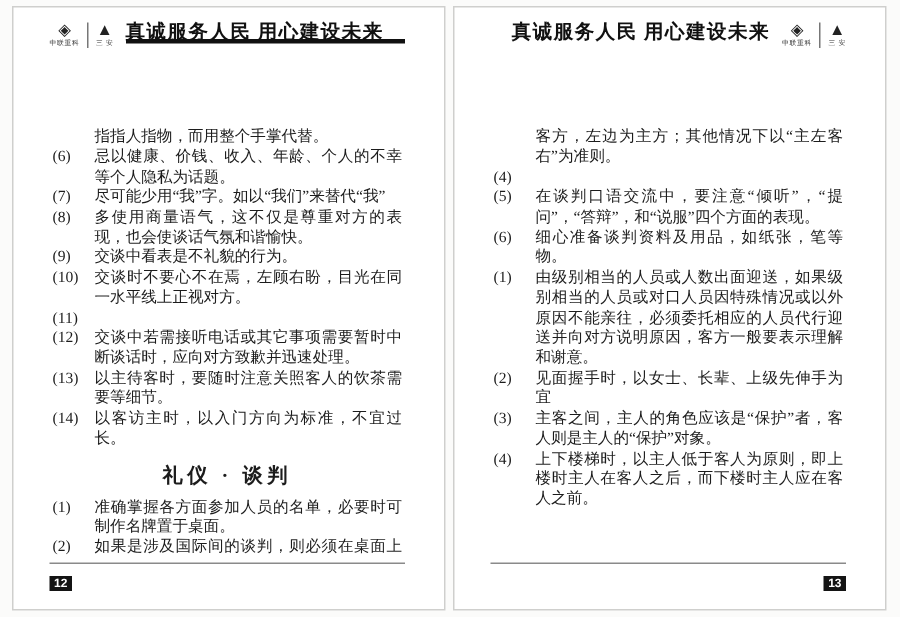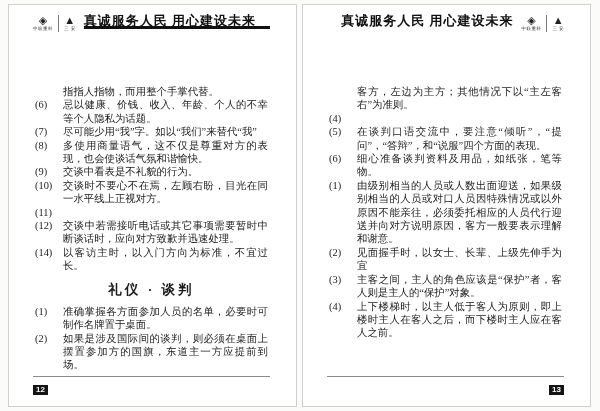--- a/index.html
+++ b/index.html
@@ -111,20 +111,24 @@
         <span class="txt">交谈时不要心不在焉，左顾右盼，目光在同一水平线上正视对方。</span>
       </div>
       <div class="block item">
         <span class="num">(11)</span>
       </div>
       <div class="block item">
         <span class="num">(12)</span>
         <span class="txt">交谈中若需接听电话或其它事项需要暂时中断谈话时，应向对方致歉并迅速处理。</span>
       </div>
       <div class="block item">
+        <span class="num">(13)</span>
+        <span class="txt">以主待客时，要随时注意关照客人的饮茶需要等细节。</span>
+      </div>
+      <div class="block item">
         <span class="num">(14)</span>
         <span class="txt">以客访主时，以入门方向为标准，不宜过长。</span>
       </div>
       <div class="block heading">礼仪 · 谈判</div>
       <div class="block item">
         <span class="num">(1)</span>
         <span class="txt">准确掌握各方面参加人员的名单，必要时可制作名牌置于桌面。</span>
       </div>
       <div class="block item">
         <span class="num">(2)</span>

